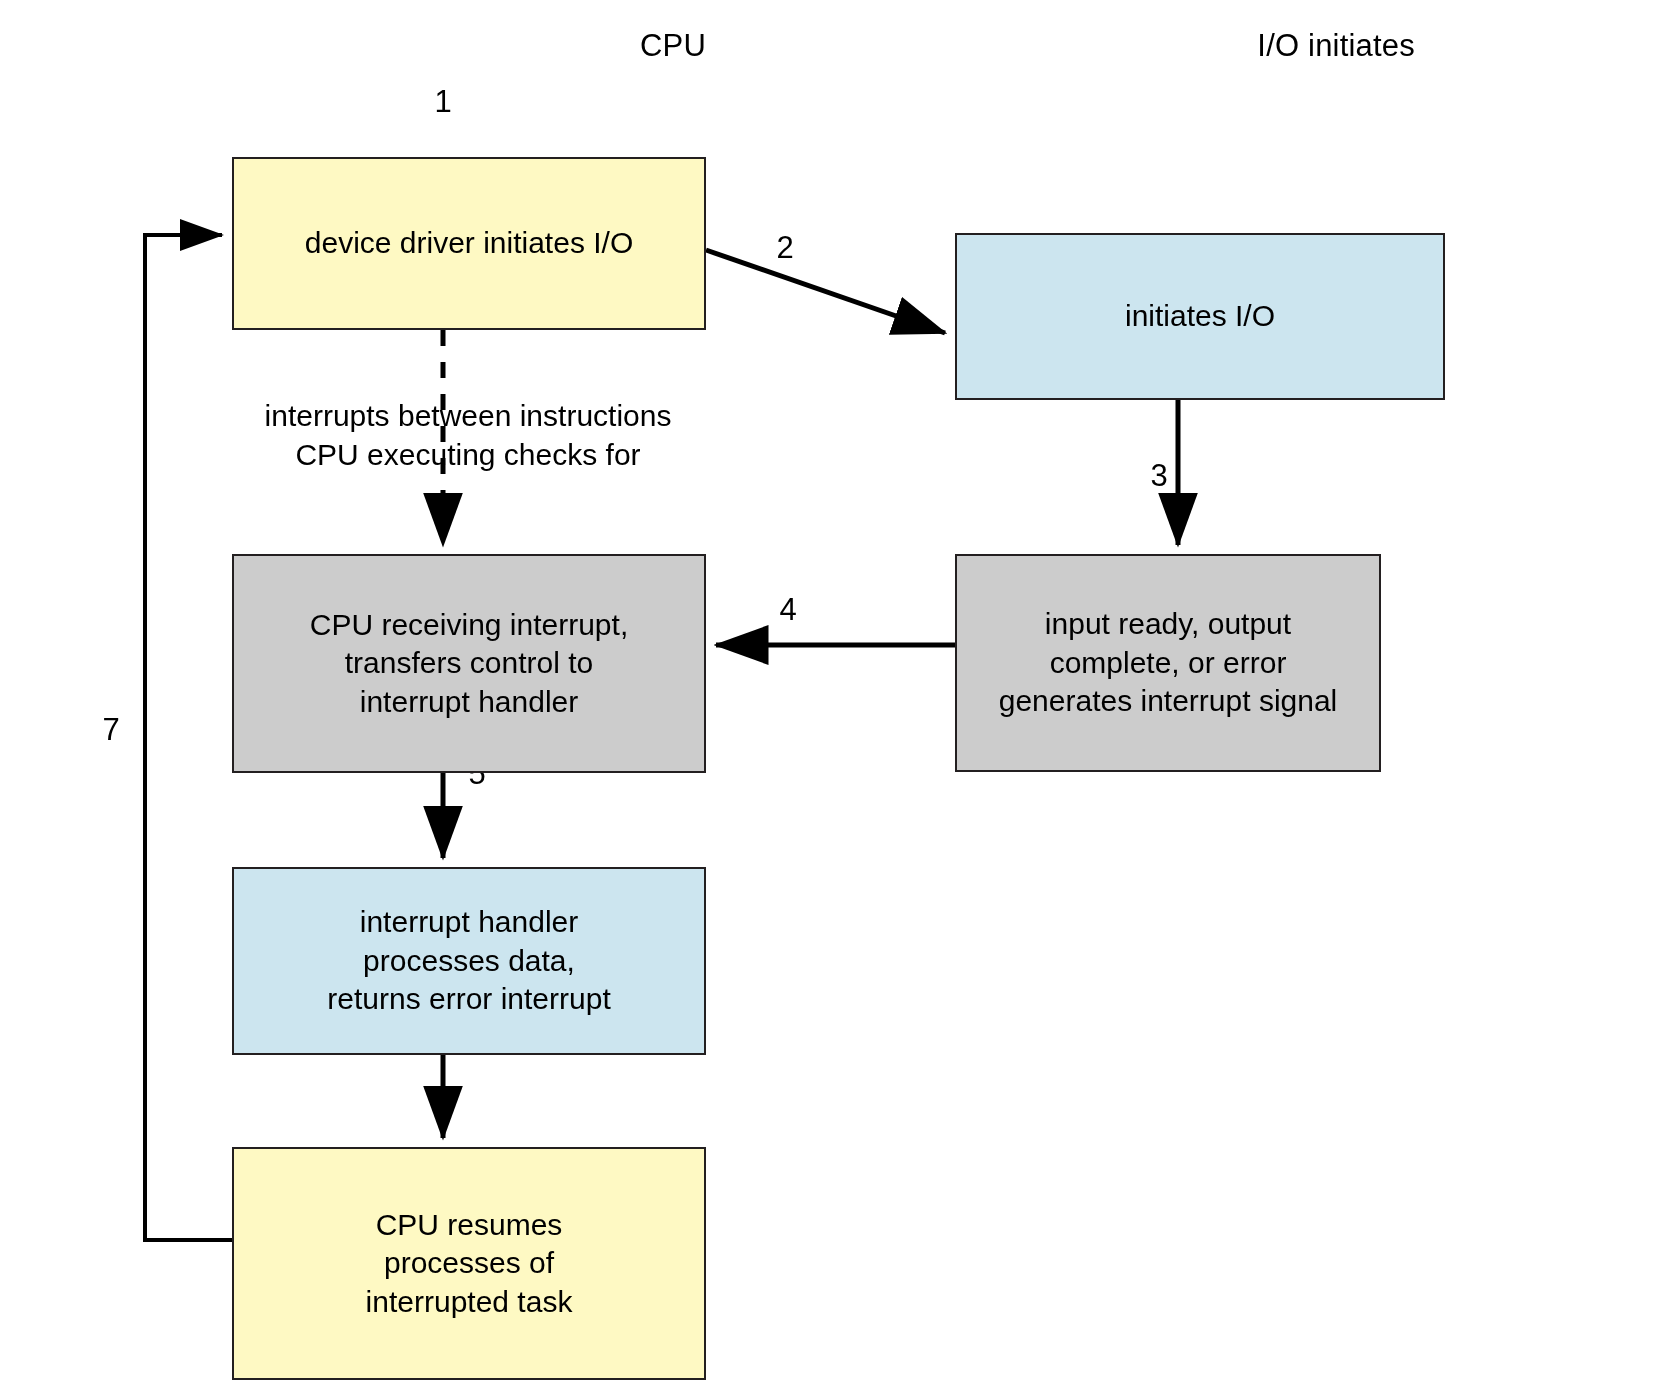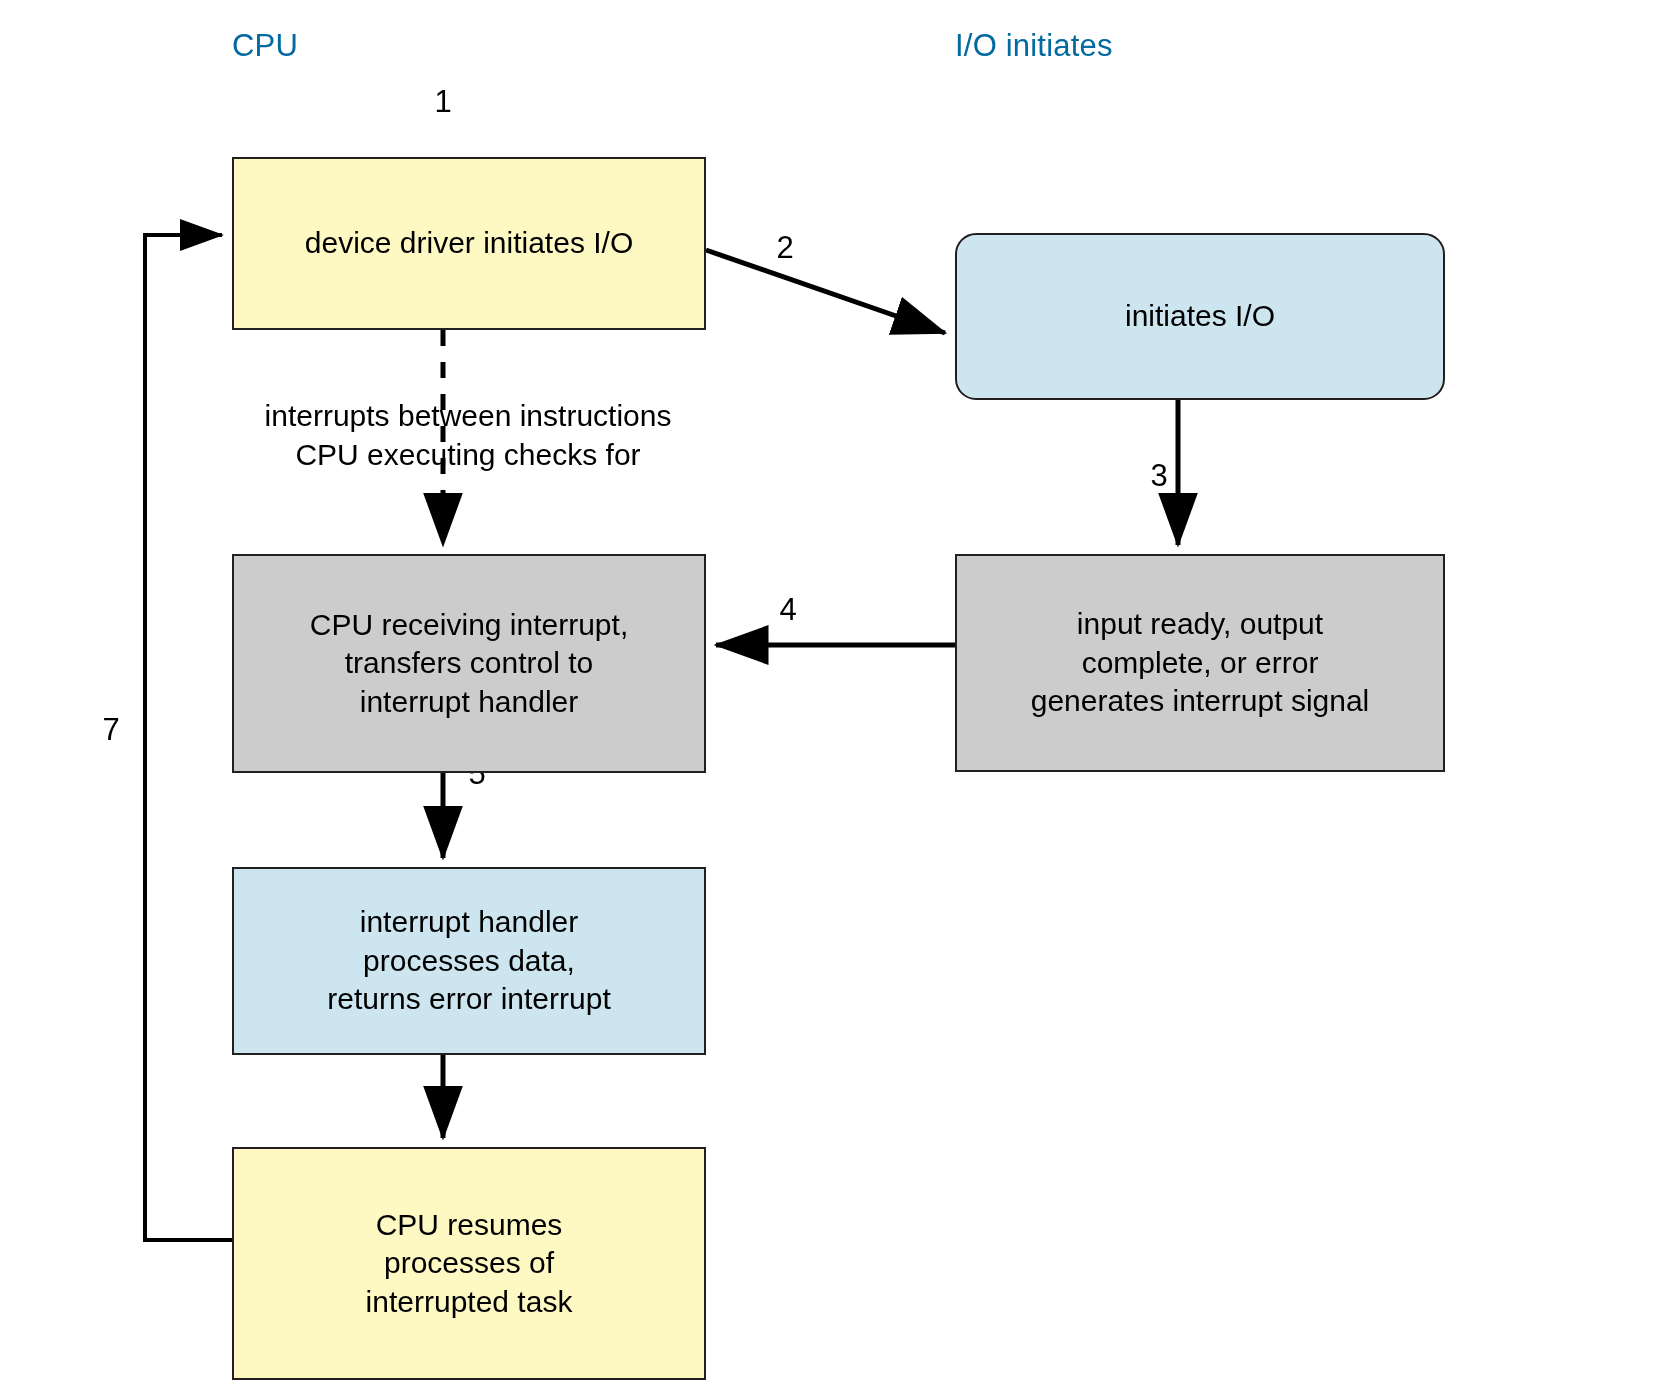--- a/index.html
+++ b/index.html
@@ -14,22 +14,22 @@
   #stage {
     position: relative;
     width: 1662px;
     height: 1388px;
     background: #ffffff;
     overflow: hidden;
   }
   .col-title {
     position: absolute;
     font-size: 31px;
-    color: #0369a1;
-    text-align: left;
+    color: #000000;
+    text-align: right;
     white-space: nowrap;
     letter-spacing: 0.2px;
   }
   .step-num {
     position: absolute;
     font-size: 31px;
     color: #000;
     text-align: center;
     white-space: nowrap;
   }
@@ -120,35 +120,35 @@
       <path d="M443,1055 L443,1138" fill="none" stroke="#000000" stroke-width="5" marker-end="url(#arrowhead)"></path>
     </g>
   </svg>
 
   <div class="box box-white" style="left:232px; top:157px; width:474px; height:173px;">
     <div class="lines">
       <span>device driver initiates I/O</span>
     </div>
   </div>
 
-  <div class="box box-blue" style="left:955px; top:233px; width:490px; height:167px;border-radius:21px;">
+  <div class="box box-blue" style="left:955px; top:233px; width:490px; height:167px;">
     <div class="lines">
       <span>initiates I/O</span>
     </div>
   </div>
 
   <div class="box box-gray" style="left:232px; top:554px; width:474px; height:219px;">
     <div class="lines">
       <span>CPU receiving interrupt,</span>
       <span>transfers control to</span>
       <span>interrupt handler</span>
     </div>
   </div>
 
-  <div class="box box-gray" style="left:955px; top:554px; width:490px; height:218px;">
+  <div class="box box-gray" style="left:955px; top:554px; width:426px; height:218px;">
     <div class="lines">
       <span>input ready, output</span>
       <span>complete, or error</span>
       <span>generates interrupt signal</span>
     </div>
   </div>
 
   <div class="box box-blue" style="left:232px; top:867px; width:474px; height:188px;">
     <div class="lines">
       <span>interrupt handler</span>

